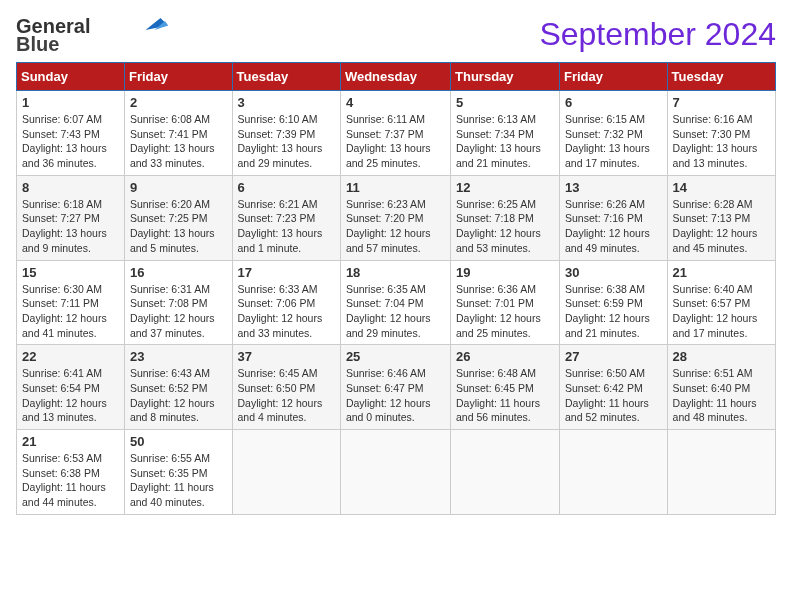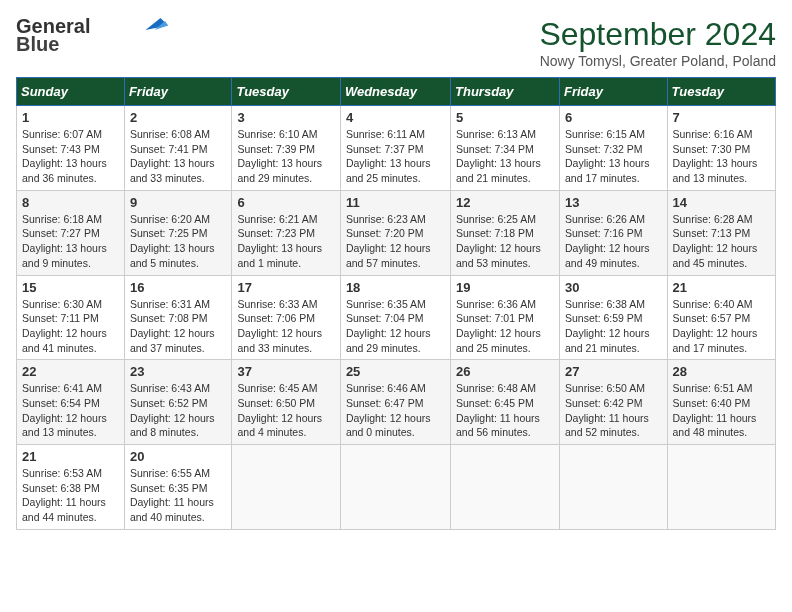--- a/index.html
+++ b/index.html
@@ -26,40 +26,39 @@
       height: 18px;
       margin-left: 48px;
       margin-top: -4px;
     }
     .title-block {
       text-align: right;
     }
     .month-title {
       font-size: 32px;
       font-weight: normal;
-      color: #14532d;
+      color: #6d28d9;
     }
     .subtitle {
       font-size: 14px;
       color: #555;
     }
     .calendar {
       width: 100%;
       border-collapse: collapse;
       font-size: 11px;
     }
     .calendar thead tr th {
-      background-color: #14532d;
+      background-color: #b91c1c;
       color: #fff;
       padding: 6px 4px;
       text-align: left;
       font-size: 13px;
       font-weight: bold;
       border: 1px solid #2e6db4;
-      font-style: italic;
     }
     .calendar tbody tr td {
       border: 1px solid #ccc;
       vertical-align: top;
       padding: 4px 5px;
       width: 113px;
       min-height: 80px;
       background: #fff;
     }
     .calendar tbody tr:nth-child(even) td {
@@ -92,21 +91,20 @@
       </div>
       <svg class="logo-icon" viewBox="0 0 40 24" xmlns="http://www.w3.org/2000/svg">
         <polygon points="10,20 30,4 40,14" fill="#1a6bbf"></polygon>
         <polygon points="22,20 36,8 40,14" fill="#4a9de0"></polygon>
       </svg>
     </div>
     <div style="font-size:20px;font-weight:bold;color:#404040;line-height:1;margin-top:-2px;">Blue</div>
   </div>
   <div class="title-block">
     <div class="month-title">September 2024</div>
-    <div class="subtitle">Nowy Tomysl, Greater Poland, Poland</div>
   </div>
 </div>
 
 <table class="calendar">
   <thead>
     <tr>
     <th>Sunday</th>
         <th>Friday</th>
         <th>Tuesday</th>
         <th>Wednesday</th>
@@ -235,21 +233,21 @@
           <span class="day-num">28</span>
           <div class="day-info">Sunrise: 6:51 AM<br>Sunset: 6:40 PM<br>Daylight: 11 hours<br>and 48 minutes.</div>
         </td>
       </tr>
       <tr>
         <td>
           <span class="day-num">21</span>
           <div class="day-info">Sunrise: 6:53 AM<br>Sunset: 6:38 PM<br>Daylight: 11 hours<br>and 44 minutes.</div>
         </td>
         <td>
-          <span class="day-num">20</span>
+          <span class="day-num">50</span>
           <div class="day-info">Sunrise: 6:55 AM<br>Sunset: 6:35 PM<br>Daylight: 11 hours<br>and 40 minutes.</div>
         </td>
         <td class="empty"></td>
         <td class="empty"></td>
         <td class="empty"></td>
         <td class="empty"></td>
         <td class="empty"></td>
       </tr>
     </tbody>
 </table>

